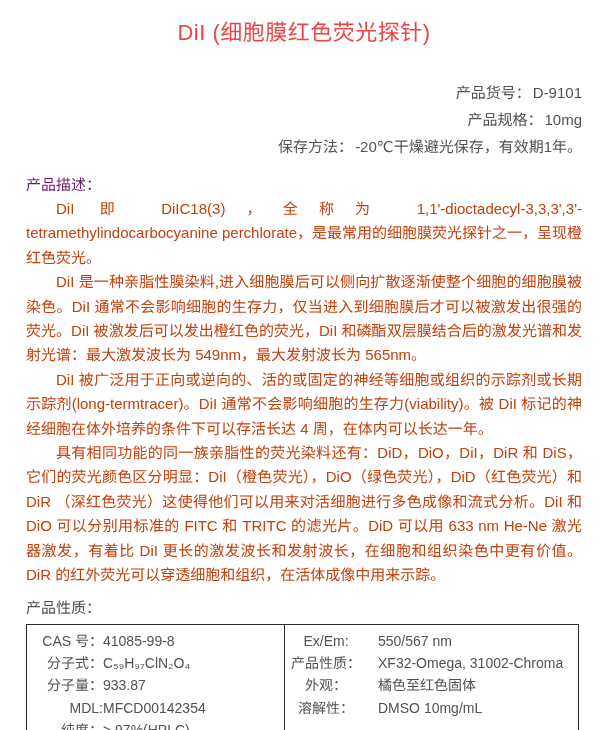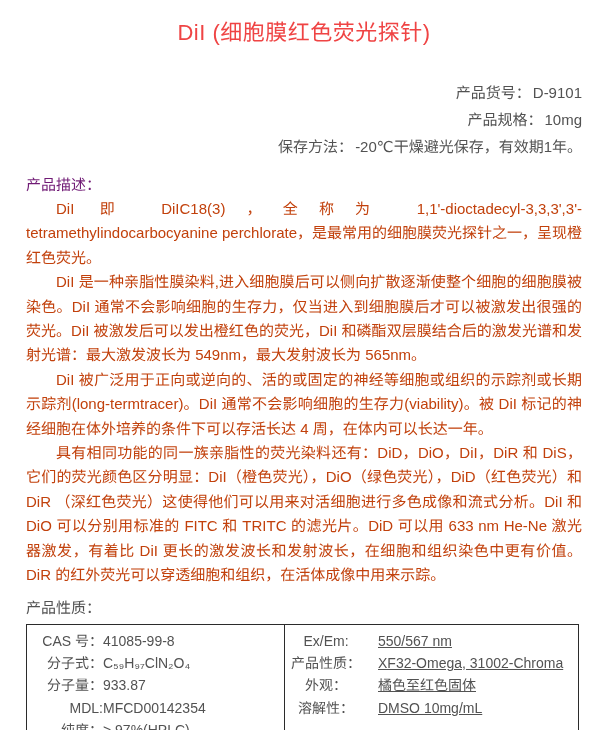--- a/index.html
+++ b/index.html
@@ -97,21 +97,20 @@
   .props-col.left .prop-value {
   }
   .props-col.right .prop-label {
     width: 82px;
     text-align: center;
     flex-shrink: 0;
   }
   .props-col.right .prop-value {
     margin-left: 11px;
     white-space: nowrap;
-    text-decoration: underline;
   }
 </style>
 </head>
 <body>
 
 <div class="page">
 
   <h1 class="doc-title">DiI (细胞膜红色荧光探针)</h1>
 
   <div class="info-block">

